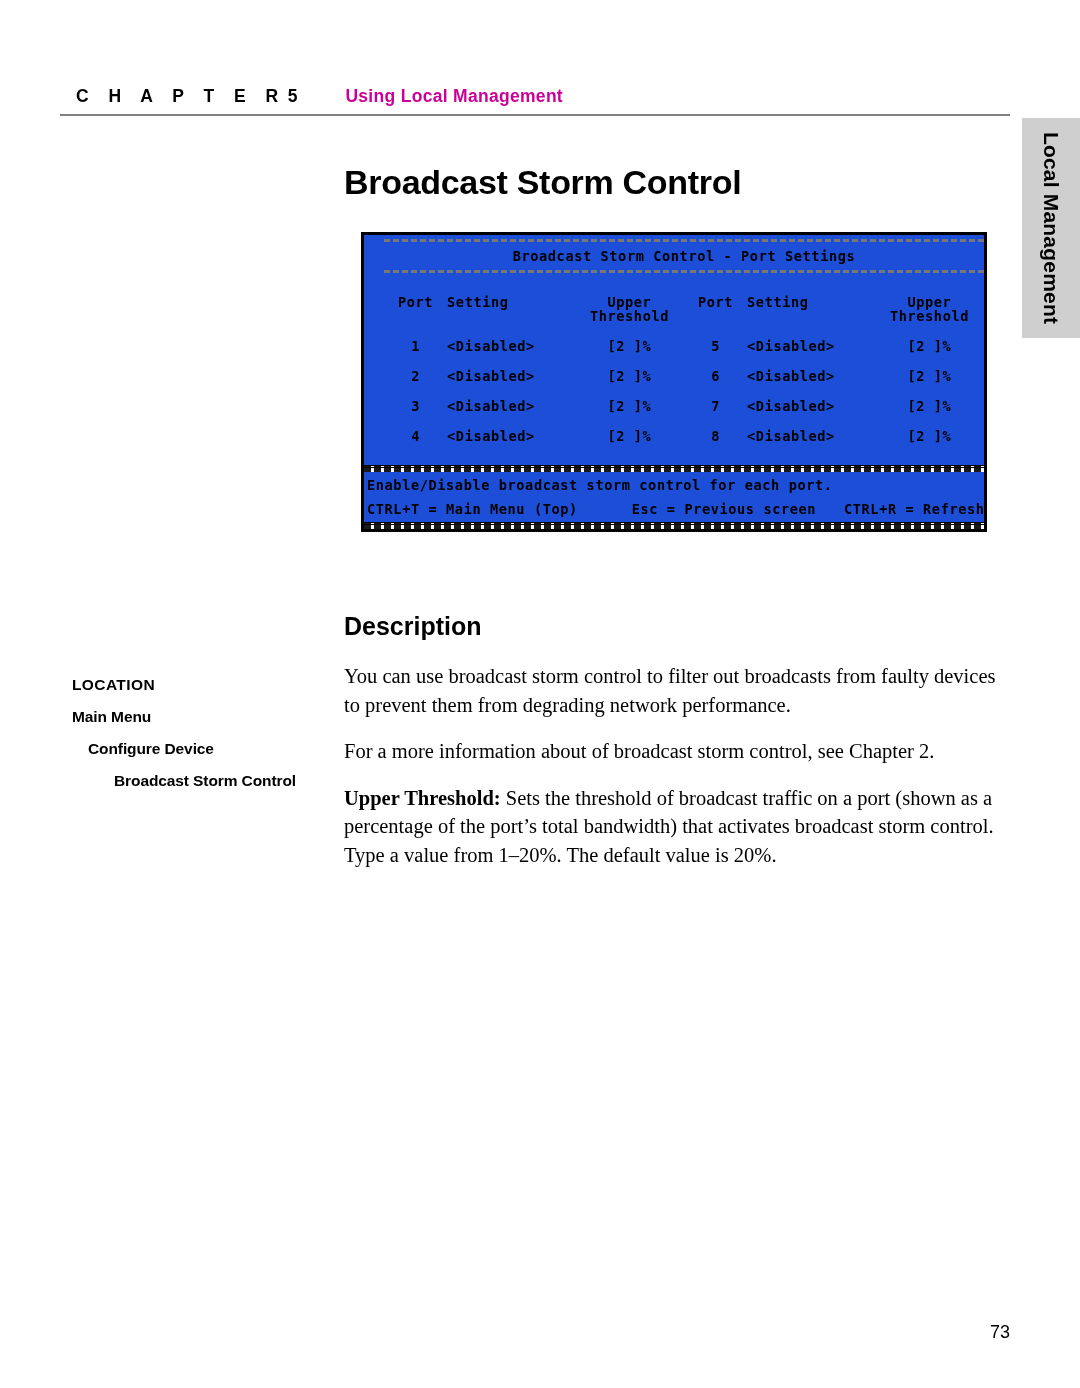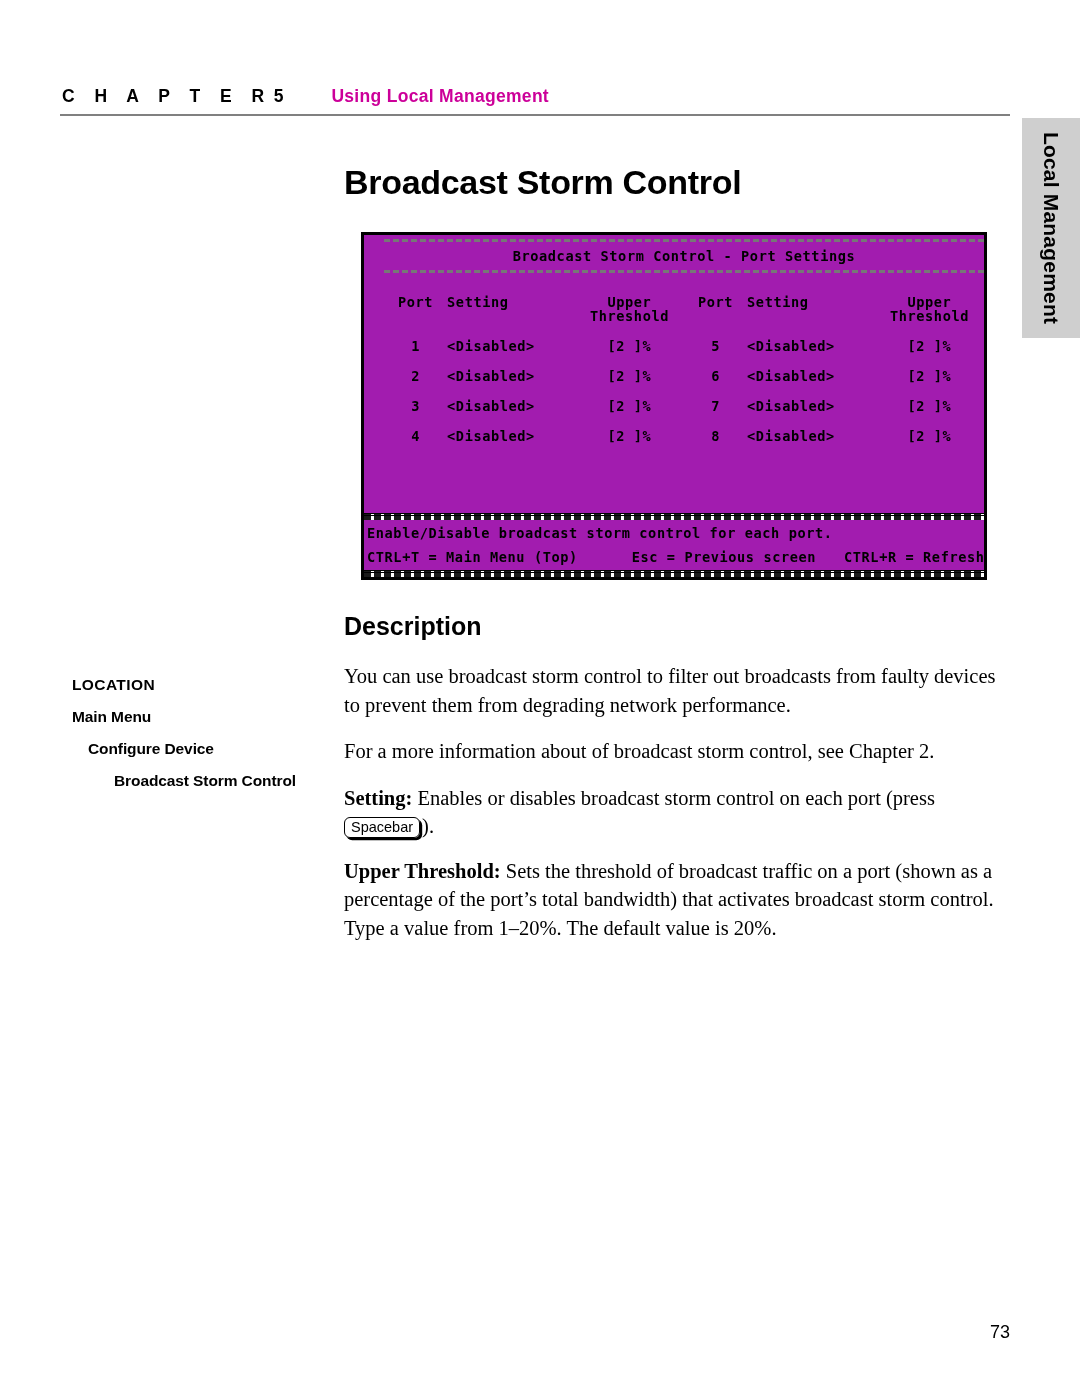--- a/index.html
+++ b/index.html
@@ -12,21 +12,21 @@
     height: 1388px;
     position: relative;
     font-family: "Liberation Sans", sans-serif;
     color: #000000;
     overflow: hidden;
   }
 
   
   .page-header {
     position: absolute;
-    left: 62px;
+    left: 76px;
     top: 86px;
     width: 950px;
     height: 34px;
   }
   .chapter-word {
     display: inline-block;
     font-size: 17.5px;
     font-weight: 700;
     letter-spacing: 7.5px;
     color: #000000;
@@ -92,23 +92,23 @@
     letter-spacing: -0.3px;
     font-family: "Liberation Sans", sans-serif;
   }
 
   
   .terminal {
     position: absolute;
     left: 361px;
     top: 232px;
     width: 626px;
-    height: 348px;
+    height: 300px;
     border: 3px solid #000000;
-    background: #a21caf;
+    background: #1d4ed8;
     box-sizing: border-box;
     font-family: "DejaVu Sans Mono", "Liberation Mono", monospace;
     font-size: 13.6px;
     font-weight: 700;
     line-height: 14px;
     color: #000000;
     overflow: hidden;
     padding-left: 20px;
   }
   .term-dash {
@@ -333,17 +333,16 @@
 <div class="location-block">
   <div class="location-title">LOCATION</div>
   <div class="location-item lvl-0">Main Menu</div>
   <div class="location-item lvl-1">Configure Device</div>
   <div class="location-item lvl-2">Broadcast Storm Control</div>
 </div>
 
 <div class="body-copy">
   <p>You can use broadcast storm control to filter out broadcasts from faulty devices to prevent them from degrading network performance.</p>
   <p>For a more information about of broadcast storm control, see Chapter 2.</p>
-  <p class="tight"><b>Setting:</b><span> Enables or disables broadcast storm control on each port (press </span><span class="keycap">Spacebar</span><span>).</span></p>
   <p><b>Upper Threshold:</b><span> Sets the threshold of broadcast traffic on a port (shown as a percentage of the port’s total bandwidth) that activates broadcast storm control. Type a value from 1–20%. The default value is 20%.</span></p>
 </div>
 
 <div class="page-number">73</div>
 
 </body></html>

